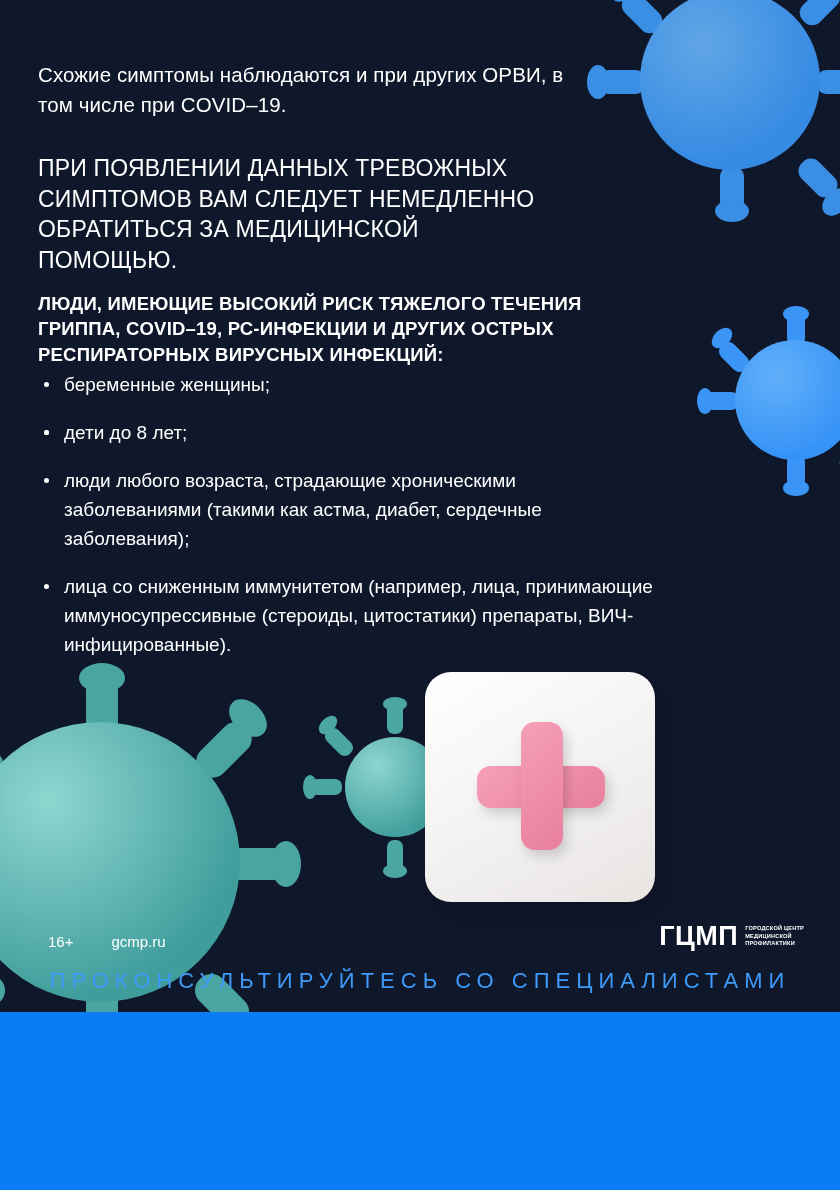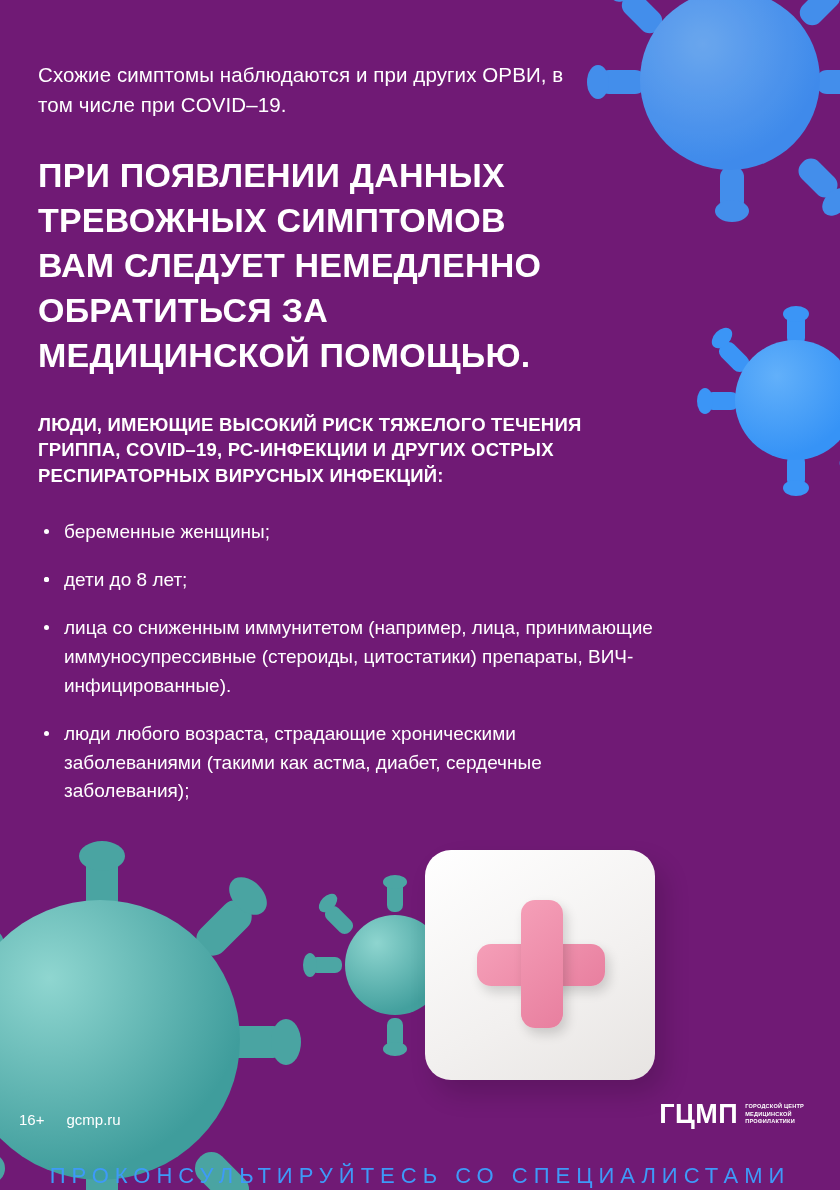--- a/index.html
+++ b/index.html
@@ -4,22 +4,22 @@
 <style>
   * { box-sizing: border-box; margin: 0; padding: 0; }
   html, body {
     width: 840px; height: 1190px;
     font-family: "Liberation Sans", sans-serif;
     background: #0a7cf5;
     overflow: hidden;
   }
   .poster {
     position: relative;
-    width: 840px; height: 1190px;
-    background: #701a75;
+    width: 840px; height: 1012px;
+    background: #0f172a;
     overflow: hidden;
   }
 
   
   .deco { position: absolute; pointer-events: none; }
 
   .virus-body { border-radius: 50%; position: absolute; }
 
   
   .v-topright { top: -70px; right: -40px; width: 300px; height: 300px; opacity: .9; }
@@ -61,59 +61,59 @@
   .cross .bar.h { left: 0; top: 44px; width: 128px; height: 42px; }
   .cross .bar.v { left: 44px; top: 0; width: 42px; height: 128px; }
 
   
   .content { position: absolute; left: 38px; top: 60px; width: 560px; z-index: 5; }
   .lead {
     color: #ffffff; font-size: 20.5px; line-height: 1.45; font-weight: 400;
     margin-bottom: 34px; letter-spacing: .1px;
   }
   .headline {
-    color: #ffffff; font-size: 34px; line-height: 1.32; font-weight: 700;
-    text-transform: uppercase; letter-spacing: .2px; margin-bottom: 34px;
+    color: #ffffff; font-size: 23px; line-height: 1.32; font-weight: 400;
+    text-transform: uppercase; letter-spacing: .2px; margin-bottom: 16px;
     width: 520px;
   }
   .subhead {
     color: #ffffff; font-size: 18.5px; line-height: 1.38; font-weight: 700;
-    text-transform: uppercase; letter-spacing: .2px; margin-bottom: 30px;
+    text-transform: uppercase; letter-spacing: .2px; margin-bottom: 4px;
     width: 560px;
   }
   ul.risk-list { list-style: none; }
   ul.risk-list li {
     position: relative; color: #ffffff; font-size: 19px; line-height: 1.52;
     padding-left: 26px; margin-bottom: 19px; width: 620px;
   }
   ul.risk-list li .dot {
     position: absolute; left: 6px; top: 11px;
     width: 5px; height: 5px; border-radius: 50%; background: #ffffff;
   }
 
   
   .footer-left {
-    position: absolute; left: 19px; bottom: 62px; z-index: 6;
-    display: flex; align-items: flex-end; gap: 22px;
+    position: absolute; left: 48px; bottom: 62px; z-index: 6;
+    display: flex; align-items: flex-end; gap: 38px;
     color: #ffffff; font-size: 15px; font-weight: 400;
   }
   .brand {
     position: absolute; right: 36px; bottom: 62px; z-index: 6;
     display: flex; align-items: flex-end; gap: 7px; margin-left: 35px;
   }
   .brand-mark {
     color: #ffffff; font-size: 27px; font-weight: 700; letter-spacing: .5px;
     line-height: 1;
   }
   .brand-sub {
     color: #ffffff; font-size: 5.6px; line-height: 1.35; font-weight: 700;
     letter-spacing: .2px; text-transform: uppercase; padding-bottom: 2px;
   }
   .tagline {
-    position: absolute; left: 0; right: 0; bottom: 1px; z-index: 6;
+    position: absolute; left: 0; right: 0; bottom: 18px; z-index: 6;
     text-align: center; color: #3e9af8; font-size: 22px;
     letter-spacing: 6px; font-weight: 400; text-transform: uppercase;
   }
 </style>
 </head>
 <body>
 
 <div class="poster">
 
   <div class="deco v-topright">
@@ -215,22 +215,22 @@
   </div>
 
   <div class="content">
     <p class="lead">Схожие симптомы наблюдаются и при других ОРВИ, в том числе при COVID–19.</p>
     <h1 class="headline">ПРИ ПОЯВЛЕНИИ ДАННЫХ ТРЕВОЖНЫХ СИМПТОМОВ ВАМ СЛЕДУЕТ НЕМЕДЛЕННО ОБРАТИТЬСЯ ЗА МЕДИЦИНСКОЙ ПОМОЩЬЮ.</h1>
     <h2 class="subhead">ЛЮДИ, ИМЕЮЩИЕ ВЫСОКИЙ РИСК ТЯЖЕЛОГО ТЕЧЕНИЯ ГРИППА, COVID–19, РС-ИНФЕКЦИИ И ДРУГИХ ОСТРЫХ РЕСПИРАТОРНЫХ ВИРУСНЫХ ИНФЕКЦИЙ:</h2>
     <ul class="risk-list">
       <li><span class="dot"></span><span>беременные женщины;</span></li>
       <li><span class="dot"></span></li>
       <li><span class="dot"></span><span>дети до 8 лет;</span></li>
+      <li><span class="dot"></span><span>люди любого возраста, страдающие хроническими заболеваниями (такими как астма, диабет, сердечные заболевания);</span></li>
       <li><span class="dot"></span><span>лица со сниженным иммунитетом (например, лица, принимающие иммуносупрессивные (стероиды, цитостатики) препараты, ВИЧ-инфицированные).</span></li>
-      <li><span class="dot"></span><span>люди любого возраста, страдающие хроническими заболеваниями (такими как астма, диабет, сердечные заболевания);</span></li>
     </ul>
   </div>
 
   <div class="footer-left">
     <span>16+</span>
     <span>gcmp.ru</span>
   </div>
 
   <div class="brand">
     <span class="brand-mark">ГЦМП</span>

